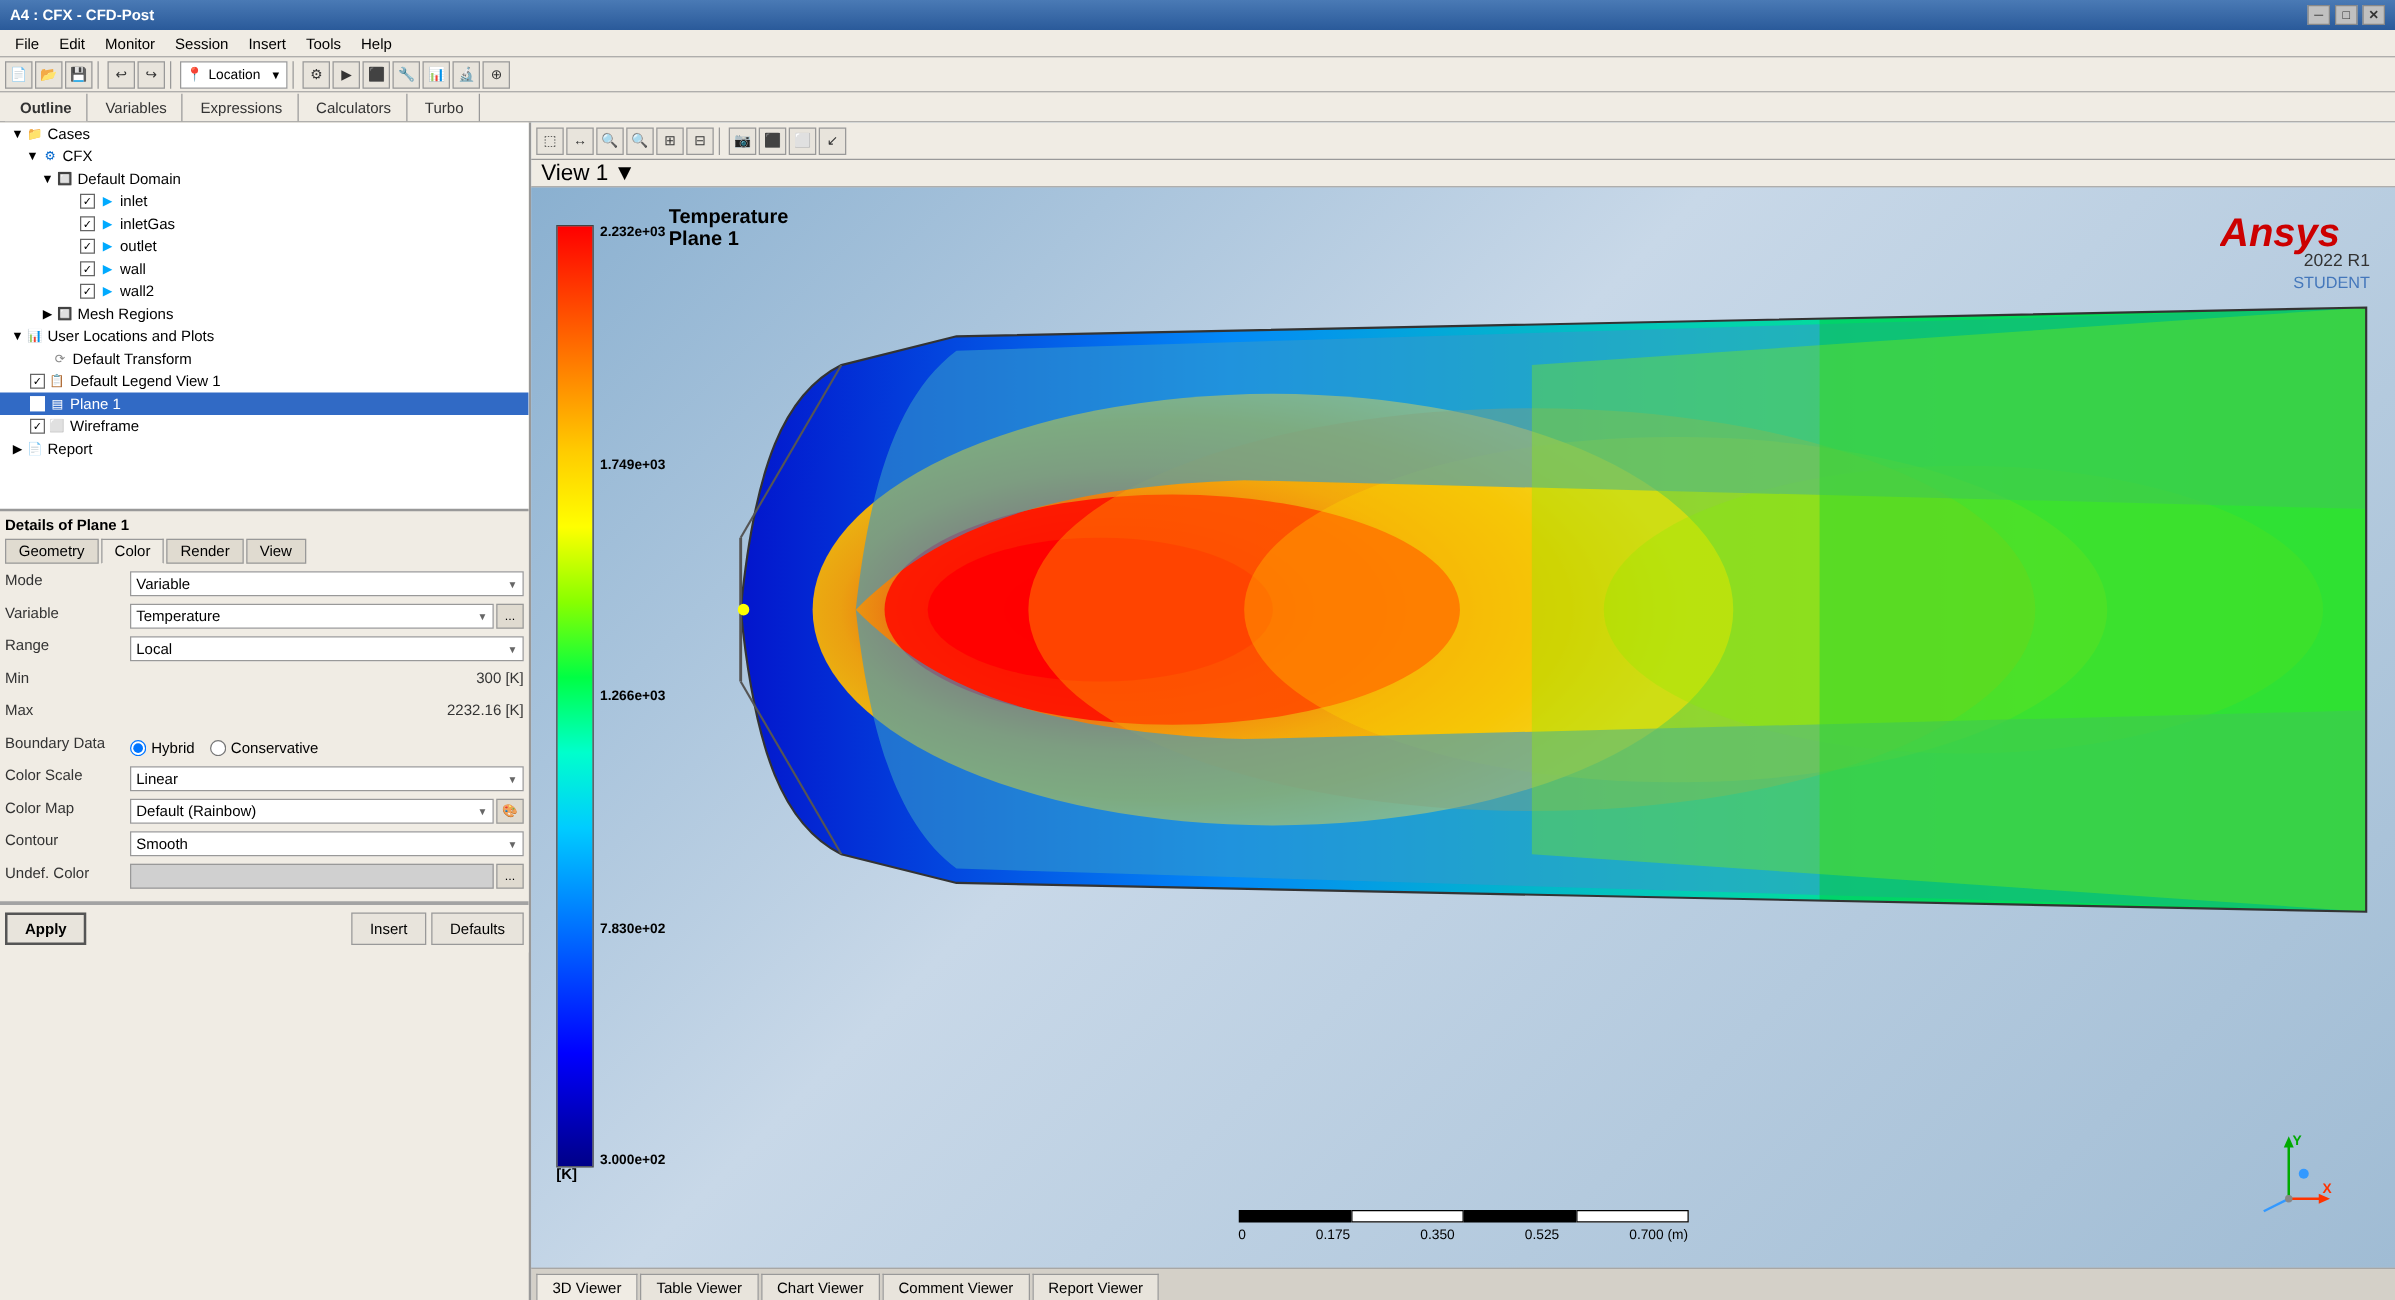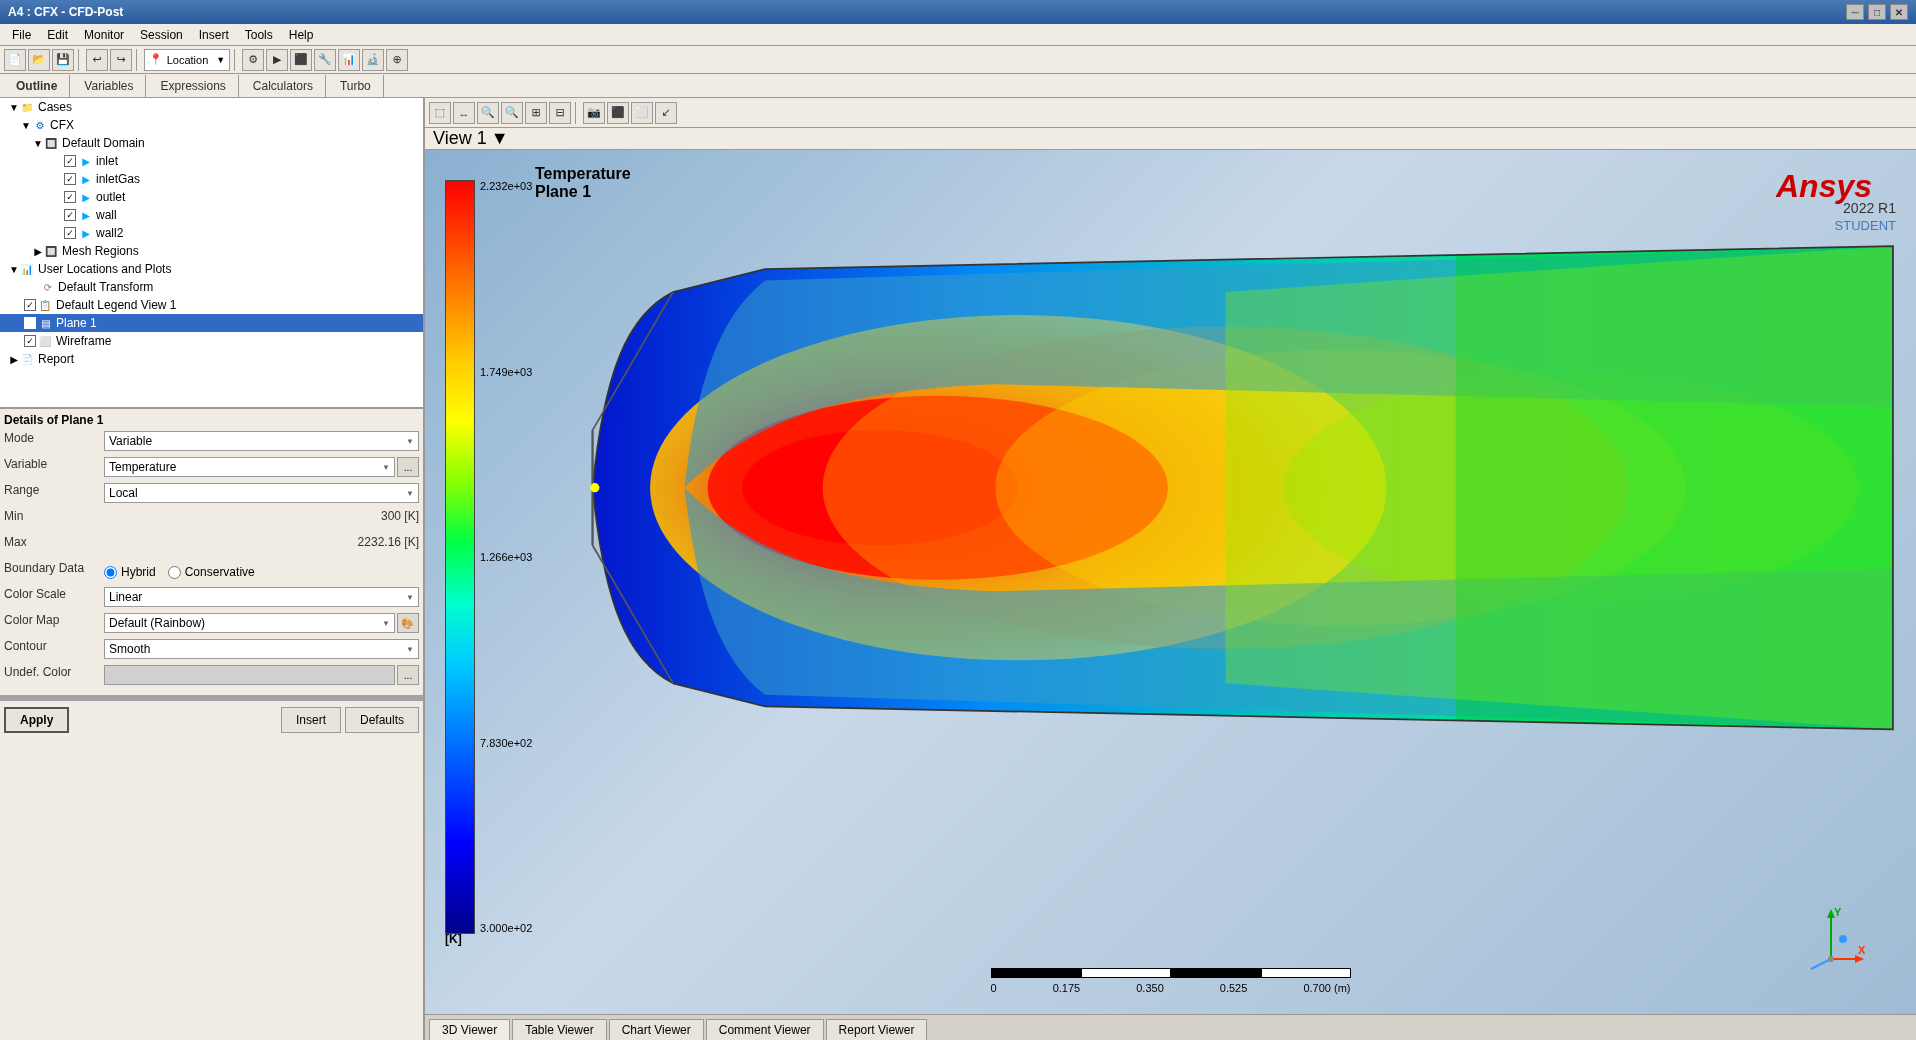--- a/index.html
+++ b/index.html
@@ -202,21 +202,21 @@
 
     .radio-group { display: flex; gap: 12px; align-items: center; }
     .radio-label { display: flex; align-items: center; gap: 4px; font-size: 12px; cursor: pointer; }
 
     
     .bottom-buttons {
       display: flex;
       padding: 6px 4px;
       gap: 4px;
       background: #f0ece4;
-      border-top: 6px solid #a3a3a3;
+      border-top: 3px solid #a3a3a3;
       align-items: center;
     }
     .action-btn {
       height: 26px;
       padding: 0 14px;
       background: #e8e4dc;
       border: 1px solid #999;
       font-size: 12px;
       cursor: pointer;
       display: flex; align-items: center; justify-content: center;
@@ -300,21 +300,21 @@
     .legend-labels {
       position: absolute;
       left: 55px;
       top: 30px;
       bottom: 80px;
       display: flex;
       flex-direction: column;
       justify-content: space-between;
       font-size: 11px;
       color: #000;
-      font-weight: normal;
+      font-weight: bold;
     }
     .legend-unit {
       position: absolute;
       left: 20px;
       bottom: 68px;
       font-size: 12px;
       font-weight: bold;
       color: #000;
     }
 
@@ -573,20 +573,26 @@
         <span class="tree-indent" style="width:4px;"></span>
         <span class="tree-arrow">▶</span>
         <span class="tree-icon" style="color:#888;">📄</span>
         <span>Report</span>
       </div>
     </div>
 
     <div class="details-panel">
       <div class="details-title">Details of Plane 1</div>
 
+      <div class="details-tabs">
+        <div class="details-tab">Geometry</div>
+        <div class="details-tab active">Color</div>
+        <div class="details-tab">Render</div>
+        <div class="details-tab">View</div>
+      </div>
 
       <div class="form-row">
         <span class="form-label">Mode</span>
         <div class="form-select">
           <span>Variable</span>
         </div>
       </div>
 
       <div class="form-row">
         <span class="form-label">Variable</span>

